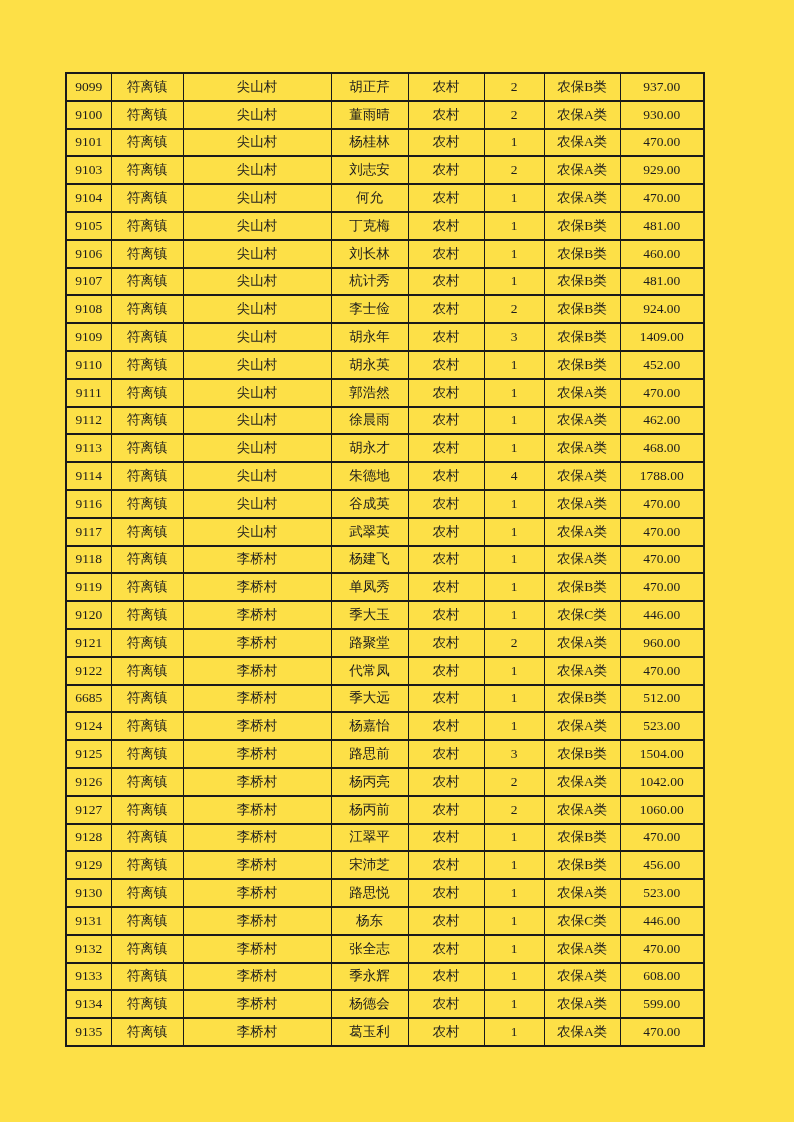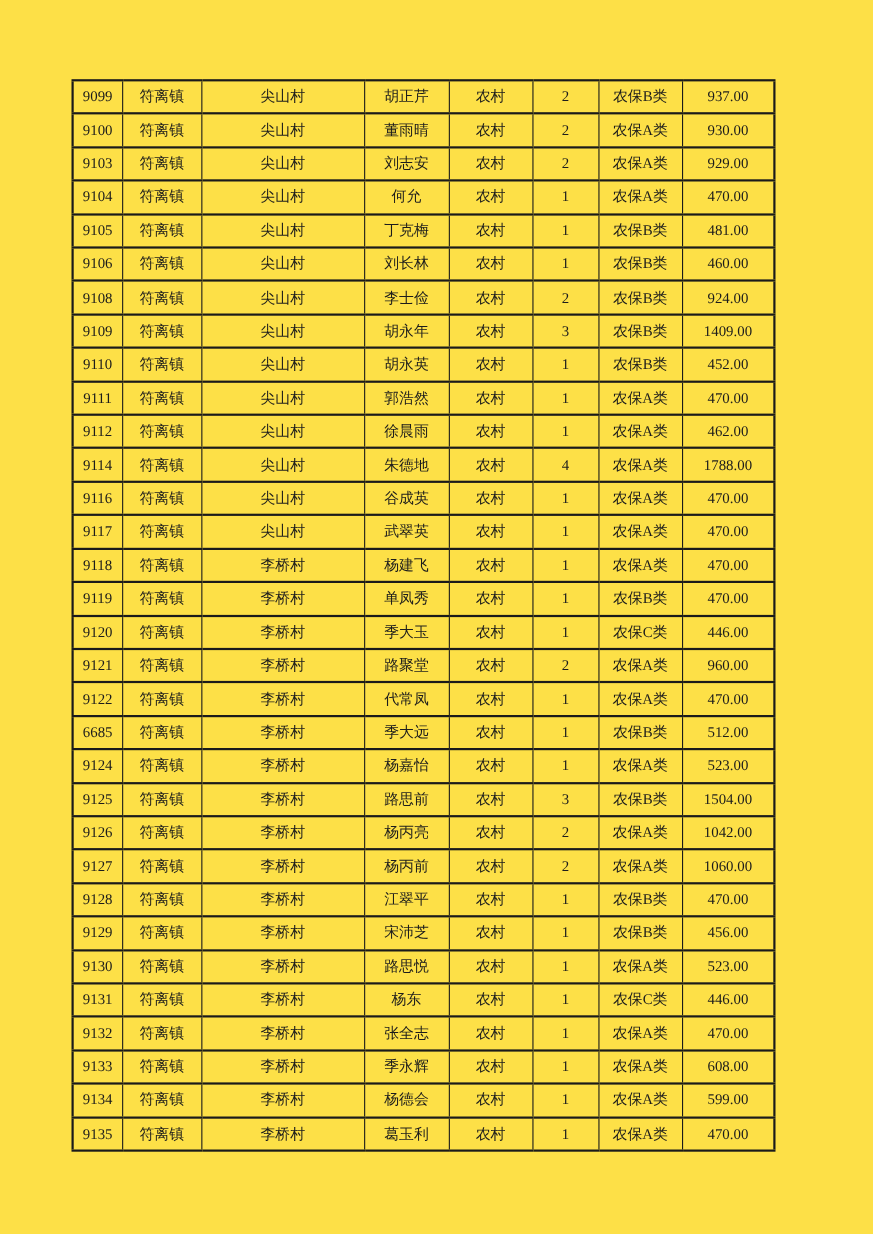--- a/index.html
+++ b/index.html
@@ -77,20 +77,30 @@
           <td>9100</td>
           <td>符离镇</td>
           <td>尖山村</td>
           <td>董雨晴</td>
           <td>农村</td>
           <td>2</td>
           <td>农保A类</td>
           <td>930.00</td>
         </tr>
         <tr>
+          <td>9101</td>
+          <td>符离镇</td>
+          <td>尖山村</td>
+          <td>杨桂林</td>
+          <td>农村</td>
+          <td>1</td>
+          <td>农保A类</td>
+          <td>470.00</td>
+        </tr>
+        <tr>
           <td>9103</td>
           <td>符离镇</td>
           <td>尖山村</td>
           <td>刘志安</td>
           <td>农村</td>
           <td>2</td>
           <td>农保A类</td>
           <td>929.00</td>
         </tr>
         <tr>
@@ -117,20 +127,30 @@
           <td>9106</td>
           <td>符离镇</td>
           <td>尖山村</td>
           <td>刘长林</td>
           <td>农村</td>
           <td>1</td>
           <td>农保B类</td>
           <td>460.00</td>
         </tr>
         <tr>
+          <td>9107</td>
+          <td>符离镇</td>
+          <td>尖山村</td>
+          <td>杭计秀</td>
+          <td>农村</td>
+          <td>1</td>
+          <td>农保B类</td>
+          <td>481.00</td>
+        </tr>
+        <tr>
           <td>9108</td>
           <td>符离镇</td>
           <td>尖山村</td>
           <td>李士俭</td>
           <td>农村</td>
           <td>2</td>
           <td>农保B类</td>
           <td>924.00</td>
         </tr>
         <tr>
@@ -165,20 +185,30 @@
         </tr>
         <tr>
           <td>9112</td>
           <td>符离镇</td>
           <td>尖山村</td>
           <td>徐晨雨</td>
           <td>农村</td>
           <td>1</td>
           <td>农保A类</td>
           <td>462.00</td>
+        </tr>
+        <tr>
+          <td>9113</td>
+          <td>符离镇</td>
+          <td>尖山村</td>
+          <td>胡永才</td>
+          <td>农村</td>
+          <td>1</td>
+          <td>农保A类</td>
+          <td>468.00</td>
         </tr>
         <tr>
           <td>9114</td>
           <td>符离镇</td>
           <td>尖山村</td>
           <td>朱德地</td>
           <td>农村</td>
           <td>4</td>
           <td>农保A类</td>
           <td>1788.00</td>

